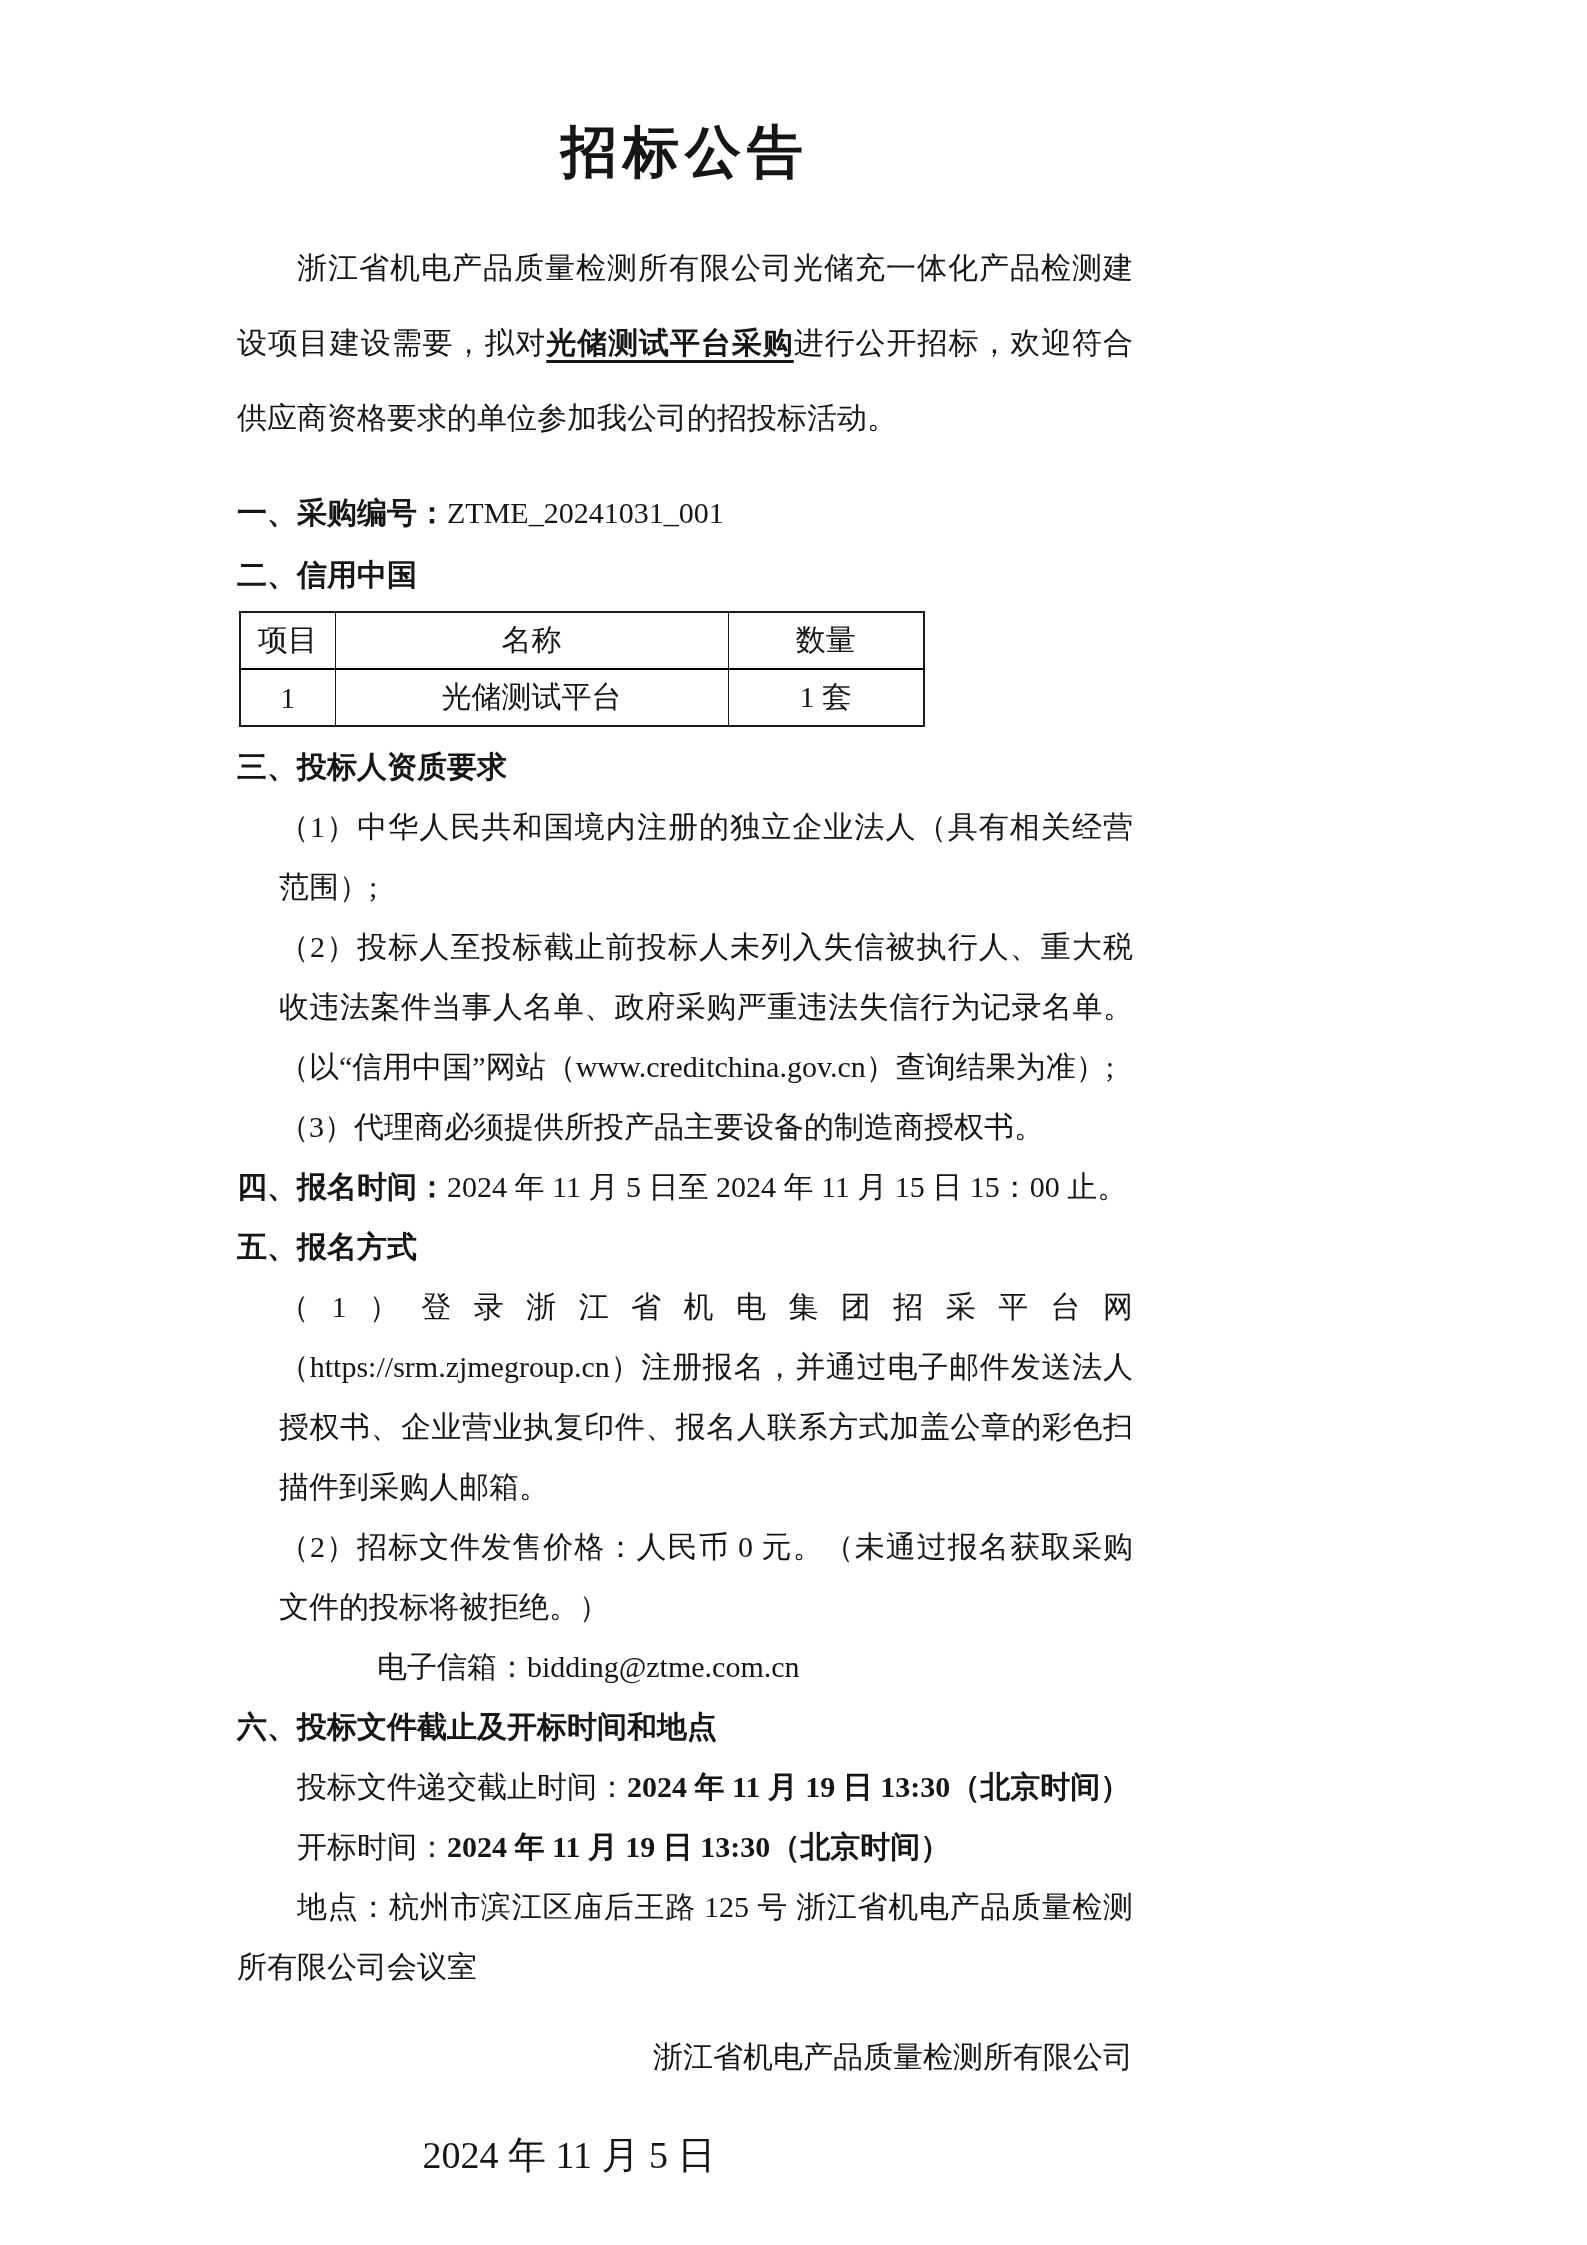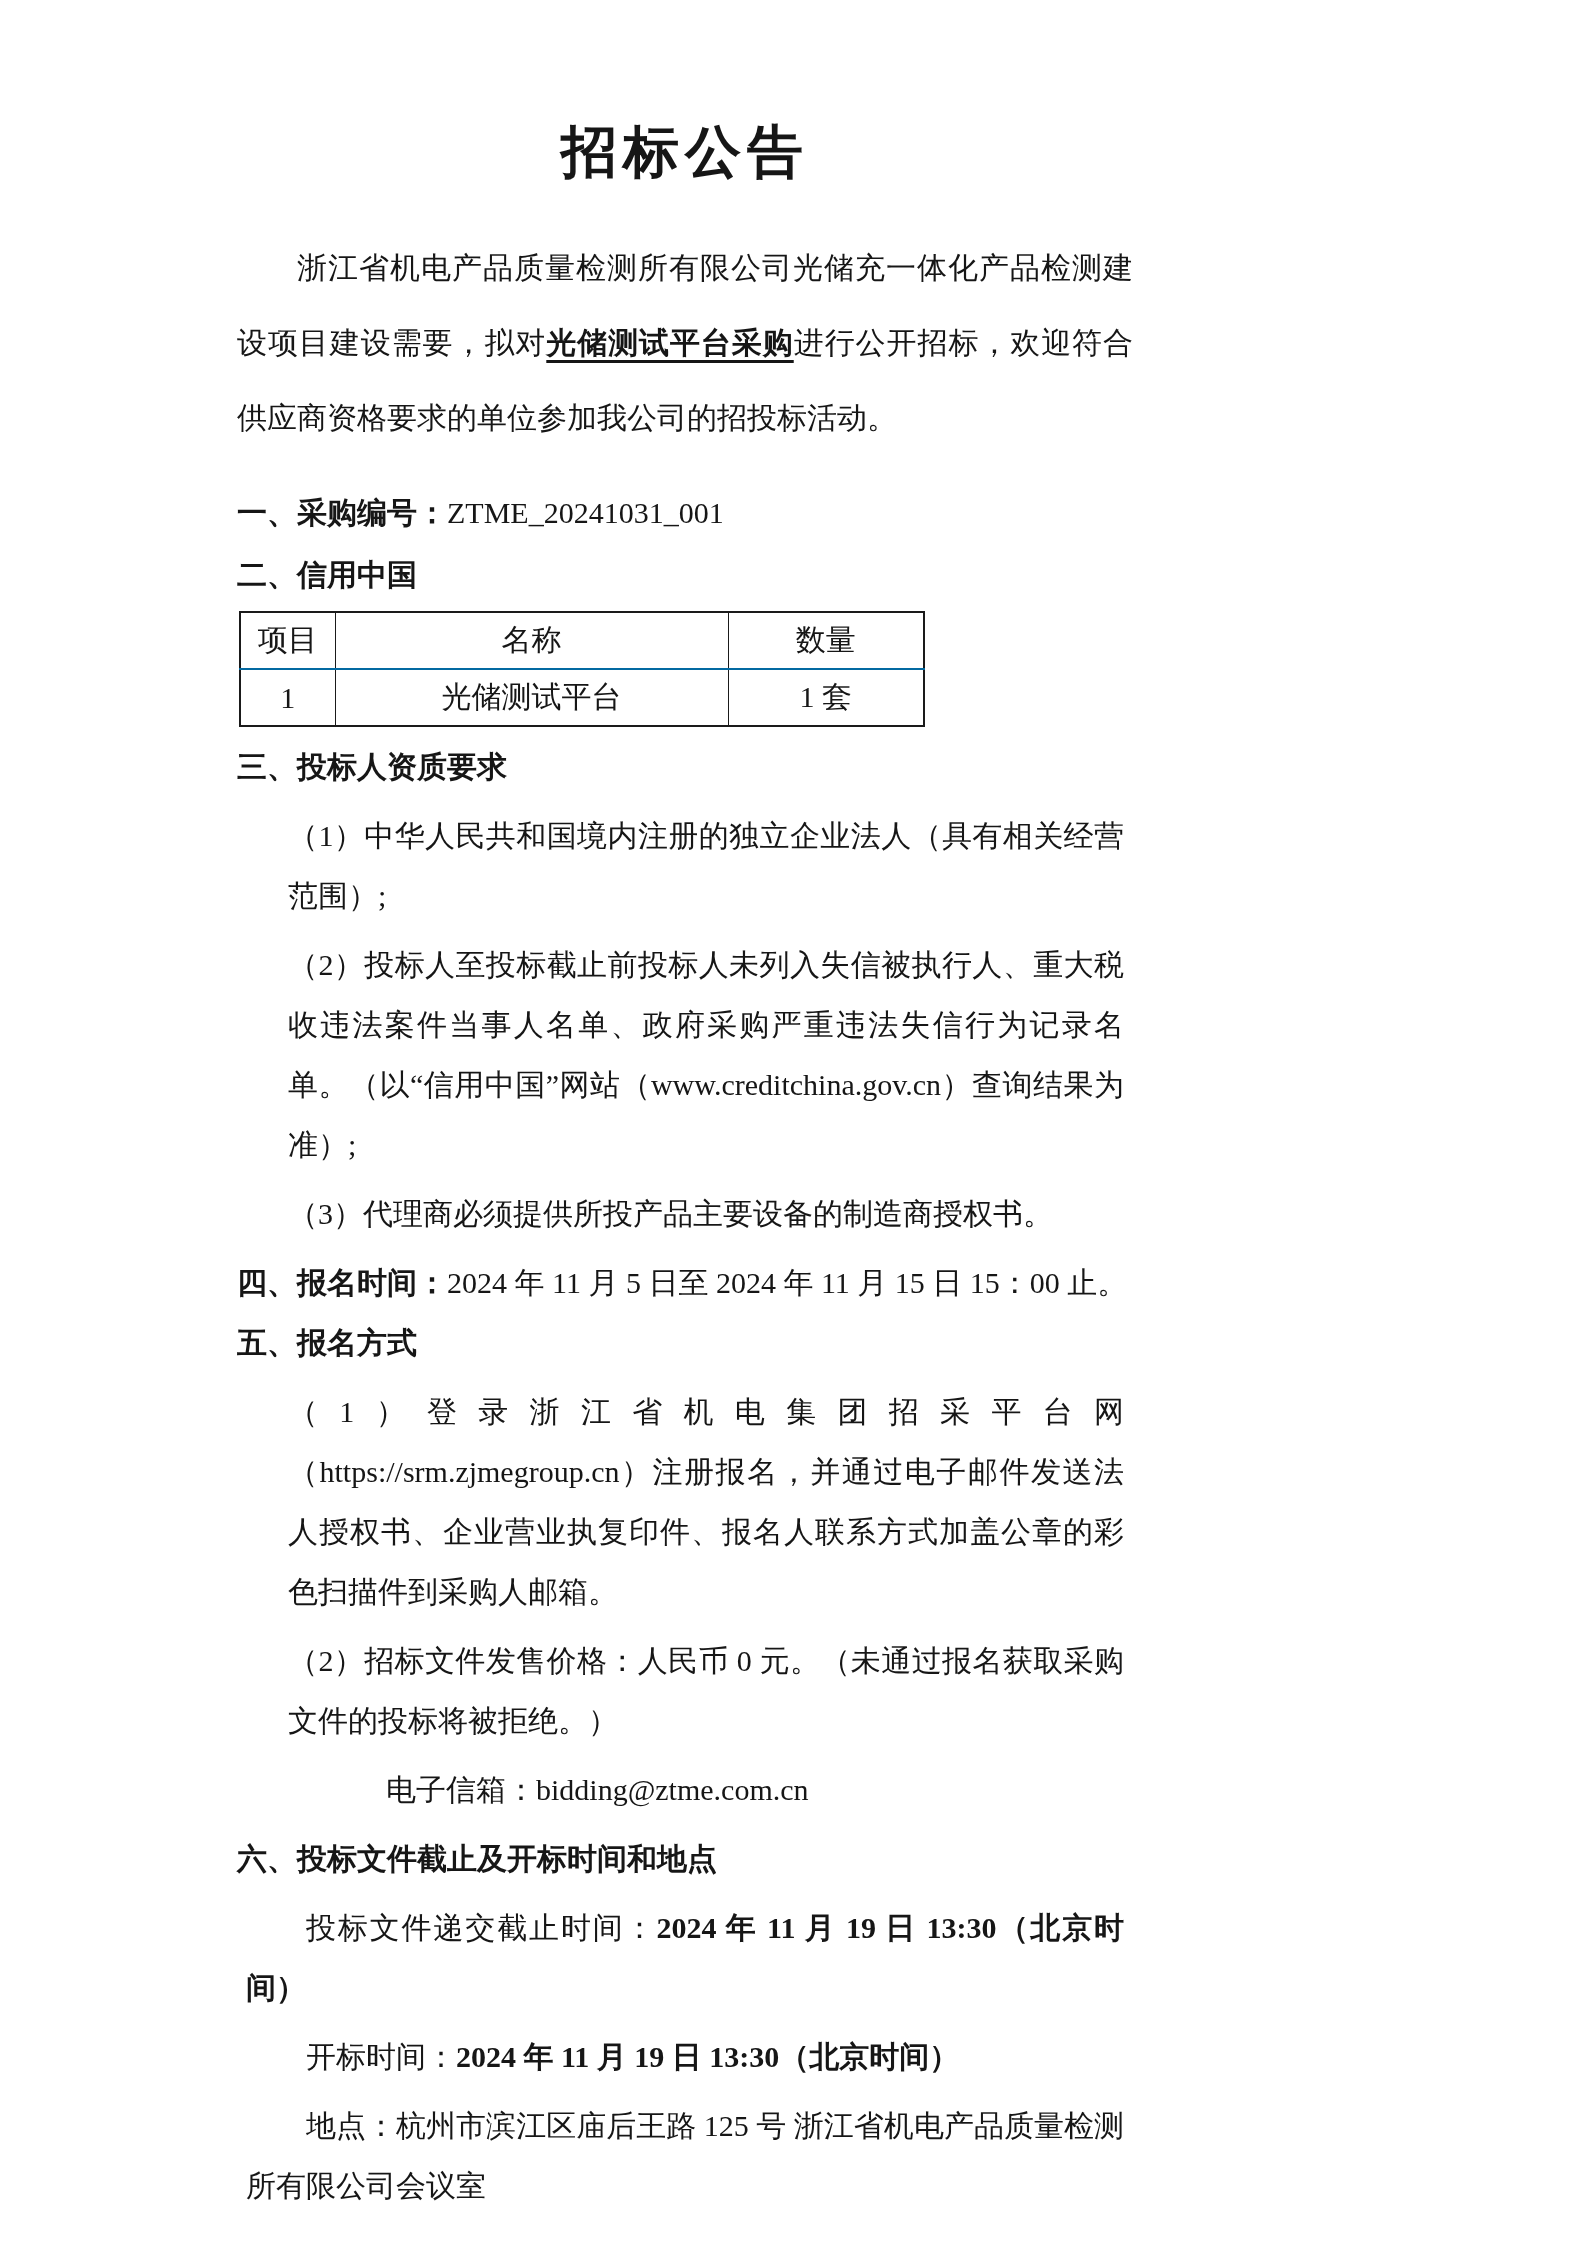--- a/index.html
+++ b/index.html
@@ -43,21 +43,21 @@
     font-size: 30px;
     font-weight: bold;
     line-height: 60px;
     margin: 0;
   }
   .mt-sec { margin-top: 28px; }
   .line {
     font-size: 30px;
     line-height: 60px;
     text-align: justify;
-    margin: 9px;
+    margin: 0;
   }
   .h2 .val, .plain { font-weight: normal; font-family: Liberation Serif, serif; }
   .num-item { padding-left: 42px; }
   .contact { padding-left: 140px; }
   .indent2 { text-indent: 2em; }
   .bold-val { font-weight: bold; }
   table.content-table {
     border-collapse: collapse;
     width: 684px;
     margin: 6px 0 10px 2px;
@@ -66,21 +66,21 @@
   table.content-table th, table.content-table td {
     border: 1.5px solid #1a1a1a;
     font-size: 30px;
     font-weight: normal;
     text-align: center;
     vertical-align: middle;
     height: 55px;
     padding: 0;
   }
   table.content-table { border: 2px solid #1a1a1a; }
-  table.content-table tr:first-child th { border-bottom: 2px solid #0369a1; }
+  table.content-table tr:first-child th { border-bottom: 2px solid #000000; }
   .col-item { width: 95px; }
   .col-name { width: 393px; }
   .col-qty  { width: 196px; }
   .footer-company {
     font-size: 30px;
     line-height: 60px;
     text-align: right;
     margin-top: 30px;
   }
   .footer-date {

